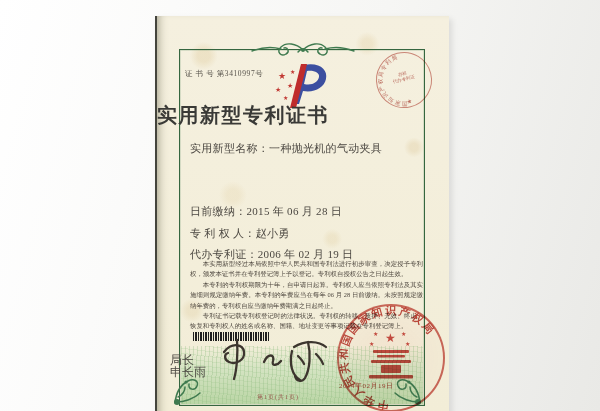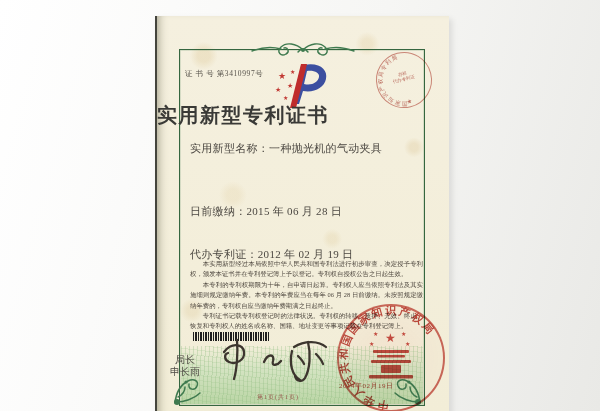--- a/index.html
+++ b/index.html
@@ -35,21 +35,21 @@
   .cert-no{position:absolute;left:28px;top:53px;font-size:7.5px;color:#56524a;letter-spacing:.6px;}
   .logo{position:absolute;left:113px;top:46px;}
   .title{position:absolute;left:0;right:0;top:86px;
     font-size:20px;font-weight:700;color:#3a3a37;letter-spacing:1.5px;}
   .field-row{position:absolute;left:33px;right:30px;font-size:11px;color:#4c4842;letter-spacing:.3px;white-space:nowrap;}
   .body-text{position:absolute;left:33px;right:26px;top:243px;
     font-size:6.4px;line-height:1.62;color:#4e473f;text-align:justify;}
   .body-text p{margin:0;text-indent:2em;}
   .barcode{position:absolute;left:36px;top:316px;width:76px;height:9px;
     background:repeating-linear-gradient(90deg,#1f1f1f 0 1px,#f2edd7 1px 2px,#1f1f1f 2px 3.5px,#f2edd7 3.5px 5px);}
-  .signer{position:absolute;left:13px;top:338px;font-size:10px;color:#4c4842;line-height:12px;text-align:center;}
+  .signer{position:absolute;left:13px;top:338px;font-size:12px;color:#4c4842;line-height:12px;}
   .signature-svg{position:absolute;left:55px;top:320px;}
   .page-footer{position:absolute;left:60px;top:377px;width:122px;text-align:center;
     font-size:6px;color:#96544a;letter-spacing:1px;}
   
   .seal{position:absolute;left:180px;top:288px;width:104px;height:104px;border-radius:50%;
     border:2.5px solid rgba(196,69,60,.85);mix-blend-mode:multiply;opacity:.93;
     background:radial-gradient(rgba(230,90,70,.07),rgba(255,255,255,0));}
   .seal svg{position:absolute;left:0;top:0;}
   .seal-date{position:absolute;left:0;right:0;top:72%;text-align:left;
     font-size:7px;color:#c03a32;letter-spacing:.5px;white-space:nowrap;}
@@ -111,22 +111,25 @@
     </svg>
 
     <div class="title">实用新型专利证书</div>
 
     <div class="field-row" style="top:125px">
       <span>实用新型名称：</span><span>一种抛光机的气动夹具</span>
     </div>
     <div class="field-row" style="top:188px">
       <span>日前缴纳：</span><span>2015 年 06 月 28 日</span>
     </div>
+    <div class="field-row" style="top:210px">
+      <span>专 利 权 人：</span><span>赵小勇</span>
+    </div>
     <div class="field-row" style="top:231px">
-      <span>代办专利证：</span><span>2012 年 02 月 19 日</span>
+      <span>代办专利证：</span><span>2006 年 02 月 19 日</span>
     </div>
 
     <div class="body-text">
       <p>本实用新型经过本局依照中华人民共和国专利法进行初步审查，决定授予专利权，颁发本证书并在专利登记簿上予以登记。专利权自授权公告之日起生效。</p>
       <p>本专利的专利权期限为十年，自申请日起算。专利权人应当依照专利法及其实施细则规定缴纳年费。本专利的年费应当在每年 06 月 28 日前缴纳。未按照规定缴纳年费的，专利权自应当缴纳年费期满之日起终止。</p>
       <p>专利证书记载专利权登记时的法律状况。专利权的转移、质押、无效、终止、恢复和专利权人的姓名或名称、国籍、地址变更等事项记载在专利登记簿上。</p>
     </div>
 
     <div class="barcode"></div>
 

